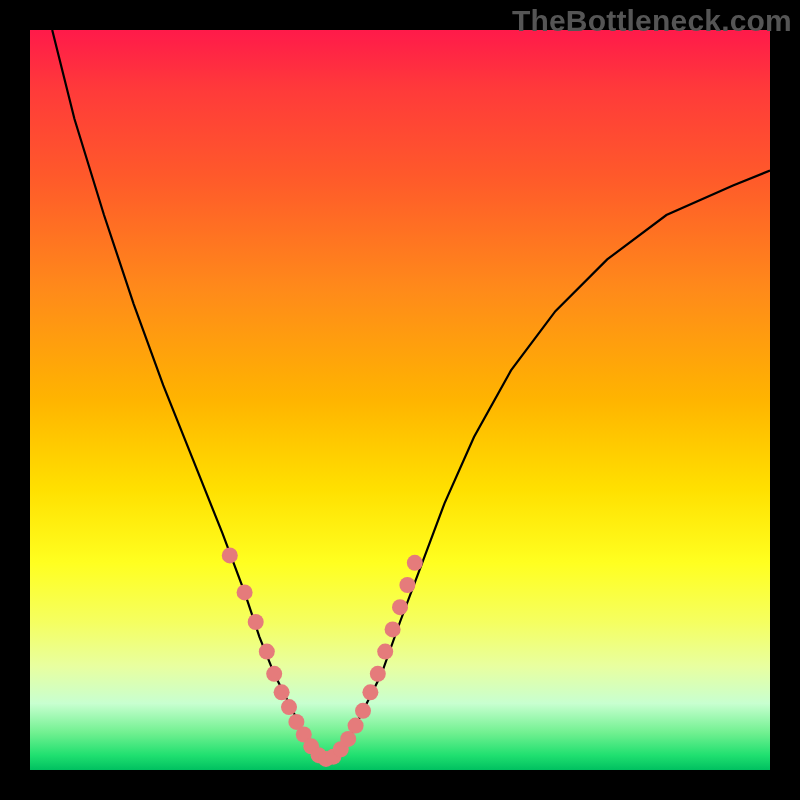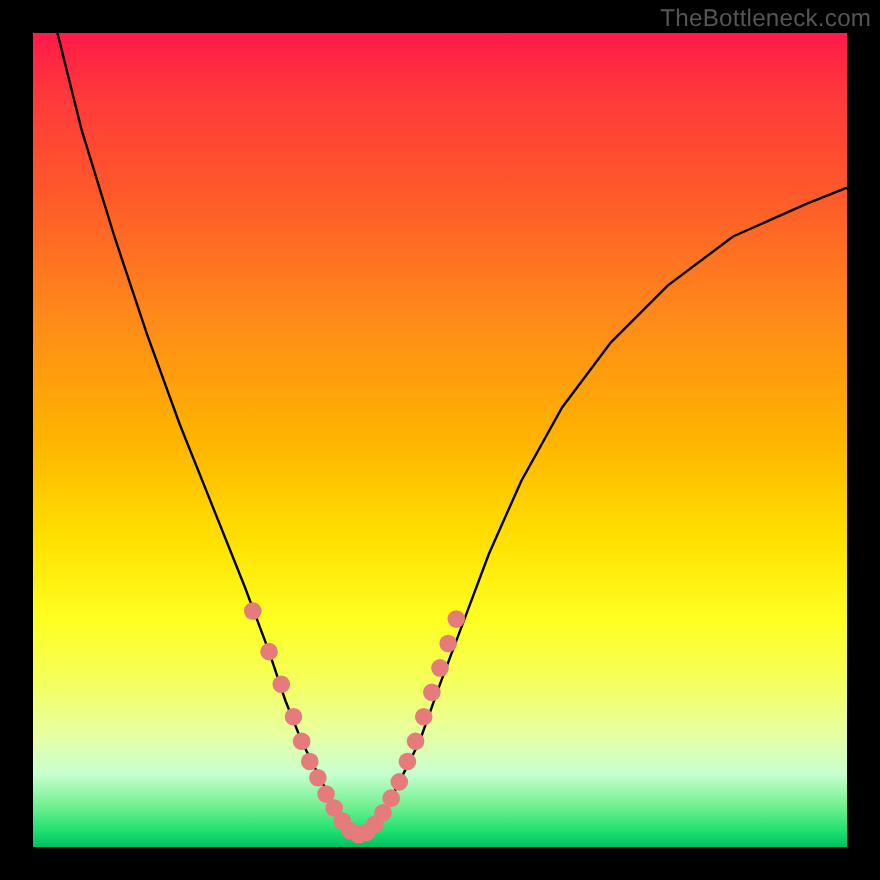--- a/index.html
+++ b/index.html
@@ -29,22 +29,22 @@
       #c8ffd0 91%,
       #70f090 95%,
       #20e070 98%,
       #00c060 100%);
   }
   .watermark {
     position: absolute;
     top: 4px;
     right: 8px;
     font-family: Arial, Helvetica, sans-serif;
-    font-size: 22px;
-    font-weight: 400;
+    font-size: 30px;
+    font-weight: 700;
     color: #555;
     letter-spacing: 0.2px;
     user-select: none;
   }
   svg.curves {
     position: absolute;
     left: 0; top: 0;
     width: 100%; height: 100%;
   }
   .curve { fill: none; stroke: #000; stroke-width: 2.2; }

